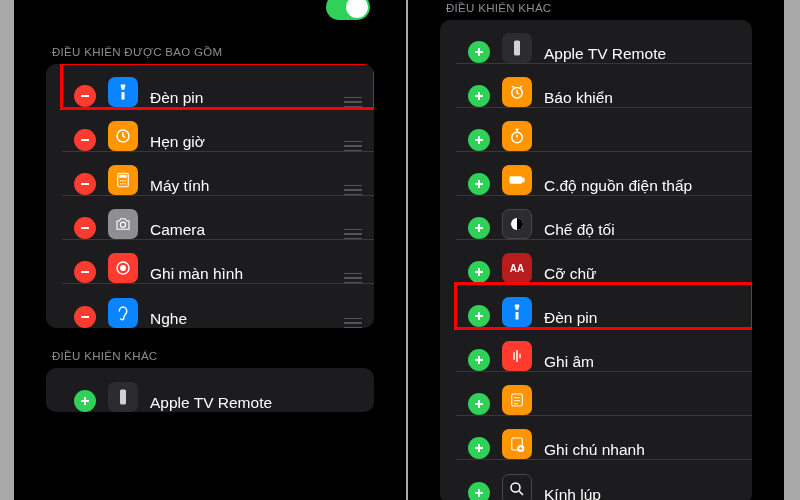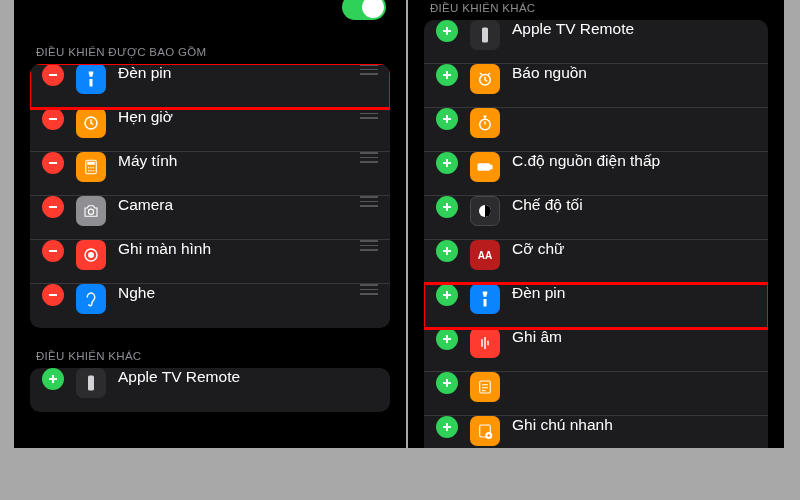--- a/index.html
+++ b/index.html
@@ -9,23 +9,23 @@
       width: 800px;
       height: 500px;
       overflow: hidden;
       display: flex;
       gap: 2px;
       padding: 0;
     }
     .panel {
       background: #000;
       flex: 1;
-      height: 448px;
+      height: 500px;
       overflow: hidden;
-      padding: 0 16px;
+      padding: 0 32px;
       position: relative;
     }
     .panel.left { flex: 0 0 49%; margin-left: 14px; }
     .panel.right { flex: 0 0 47%; margin-right: 14px; }
     .description {
       color: #8e8e93;
       font-size: 11px;
       line-height: 1.45;
       padding: 8px 6px 0 6px;
     }
@@ -60,25 +60,26 @@
       padding: 22px 6px 6px 6px;
       letter-spacing: 0.3px;
     }
     .list {
       background: #1c1c1e;
       border-radius: 10px;
       overflow: hidden;
     }
     .row {
       display: flex;
-      align-items: flex-start;
+      align-items: flex-end;
       height: 44px;
       padding: 0 12px;
       border-bottom: 0.5px solid #38383a;
       position: relative;
+      margin-left: 16px;
     }
     .row:last-child { border-bottom: none; }
     .action-btn {
       width: 22px;
       height: 22px;
       border-radius: 50%;
       display: flex;
       align-items: center;
       justify-content: center;
       flex-shrink: 0;
@@ -317,21 +318,21 @@
           <svg viewBox="0 0 12 12">
             <path d="M5 2h2v3h3v2H7v3H5V7H2V5h3V2z" fill="#fff"></path>
           </svg>
         </div>
       <div class="app-icon ic-alarm">
           <svg viewBox="0 0 24 24" fill="none" stroke="#fff" stroke-width="2">
             <circle cx="12" cy="13" r="7"></circle>
             <path d="M12 9v4l3 2M5 4l3 2M19 4l-3 2"></path>
           </svg>
         </div>
-      <div class="row-label">Báo nguồn</div>
+      <div class="row-label">Báo khiển</div>
     </div>
 
     <div class="row">
       <div class="action-btn add">
           <svg viewBox="0 0 12 12">
             <path d="M5 2h2v3h3v2H7v3H5V7H2V5h3V2z" fill="#fff"></path>
           </svg>
         </div>
       <div class="app-icon ic-stopwatch">
           <svg viewBox="0 0 24 24" fill="none" stroke="#fff" stroke-width="2">

